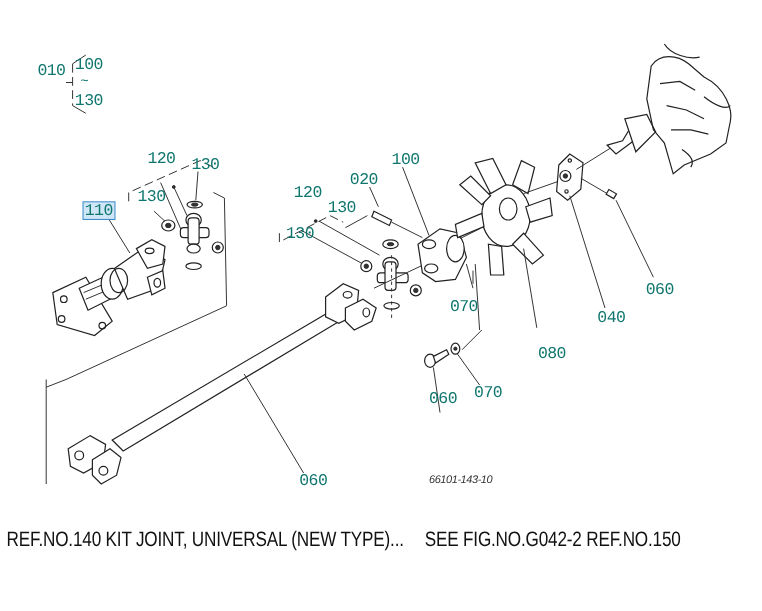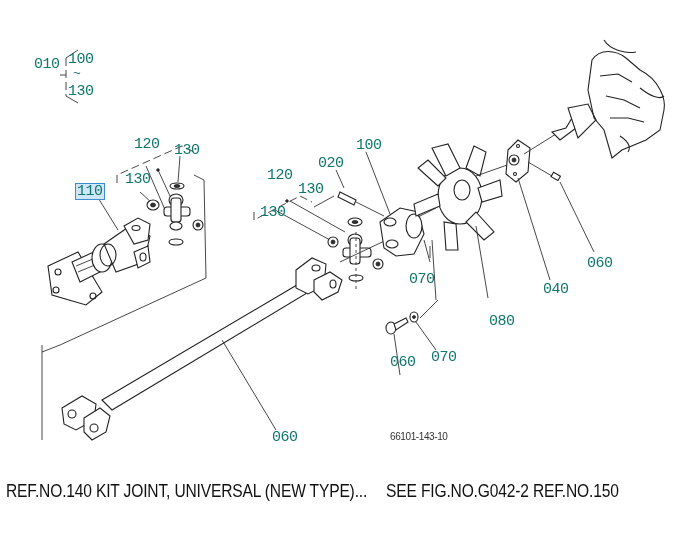--- a/index.html
+++ b/index.html
@@ -208,19 +208,19 @@
   <div class="callout" style="left:298px; top:182px;">130</div>
   <div class="callout" style="left:260px; top:205px;">130</div>
   <div class="callout" style="left:409px; top:272px;">070</div>
   <div class="callout" style="left:489px; top:314px;">080</div>
   <div class="callout" style="left:543px; top:282px;">040</div>
   <div class="callout" style="left:587px; top:256px;">060</div>
   <div class="callout" style="left:431px; top:350px;">070</div>
   <div class="callout" style="left:390px; top:355px;">060</div>
   <div class="callout" style="left:272px; top:430px;">060</div>
 
-  <div class="figno" style="left:390px; top:431px;">66101-143-10</div>
+  <div class="figno" style="left:390px; top:431px;font-style:italic;">66101-143-10</div>
 
   <div class="caption">
     <span>REF.NO.140 KIT JOINT, UNIVERSAL (NEW TYPE)...</span>
     <span>SEE FIG.NO.G042-2 REF.NO.150</span>
   </div>
 </div>
 
 </body></html>

